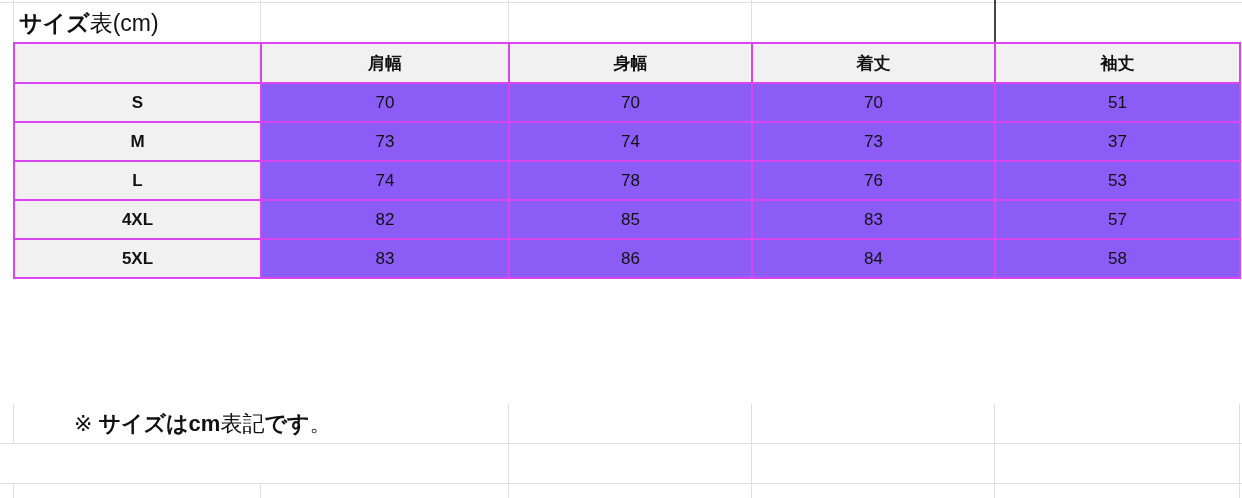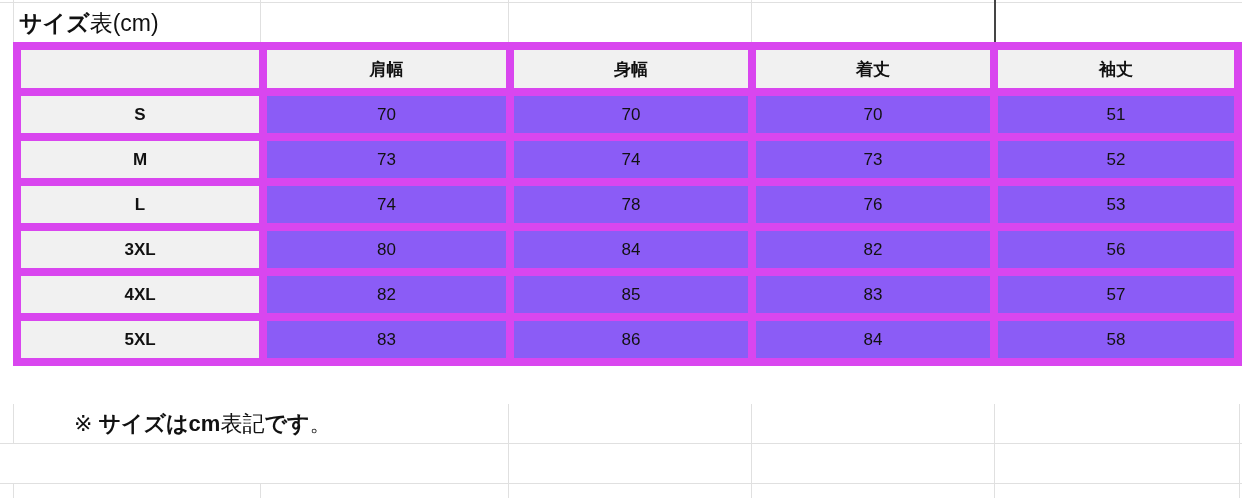--- a/index.html
+++ b/index.html
@@ -18,21 +18,21 @@
     font-size:23px;white-space:nowrap;
   }
   .b{font-weight:700;}
   .n{font-weight:400;}
   
   .size-table{
     position:absolute;left:13px;top:42px;
     border-collapse:collapse;table-layout:fixed;
   }
   .size-table th,.size-table td{
-    border:8px solid #d946ef;text-align:center;vertical-align:middle;
+    border:2px solid #d946ef;text-align:center;vertical-align:middle;
     padding:0;font-size:17px;overflow:hidden;
   }
   .size-table th{height:38px;background:#f1f1f1;font-weight:700;}
   .size-table td{height:37px;background:#8b5cf6;font-weight:400;}
   .size-table td.size-label{background:#f1f1f1;font-weight:700;}
   
   .note{
     position:absolute;left:74px;top:404px;height:34px;line-height:40px;
     font-size:22px;white-space:nowrap;
   }
@@ -82,35 +82,28 @@
     <td>70</td>
     <td>70</td>
     <td>70</td>
     <td>51</td>
   </tr>
   <tr>
     <td class="size-label">M</td>
     <td>73</td>
     <td>74</td>
     <td>73</td>
-    <td>52</td>
+    <td>37</td>
   </tr>
   <tr>
     <td class="size-label">L</td>
     <td>74</td>
     <td>78</td>
     <td>76</td>
     <td>53</td>
-  </tr>
-  <tr>
-    <td class="size-label">3XL</td>
-    <td>80</td>
-    <td>84</td>
-    <td>82</td>
-    <td>56</td>
   </tr>
   <tr>
     <td class="size-label">4XL</td>
     <td>82</td>
     <td>85</td>
     <td>83</td>
     <td>57</td>
   </tr>
   <tr>
     <td class="size-label">5XL</td>

